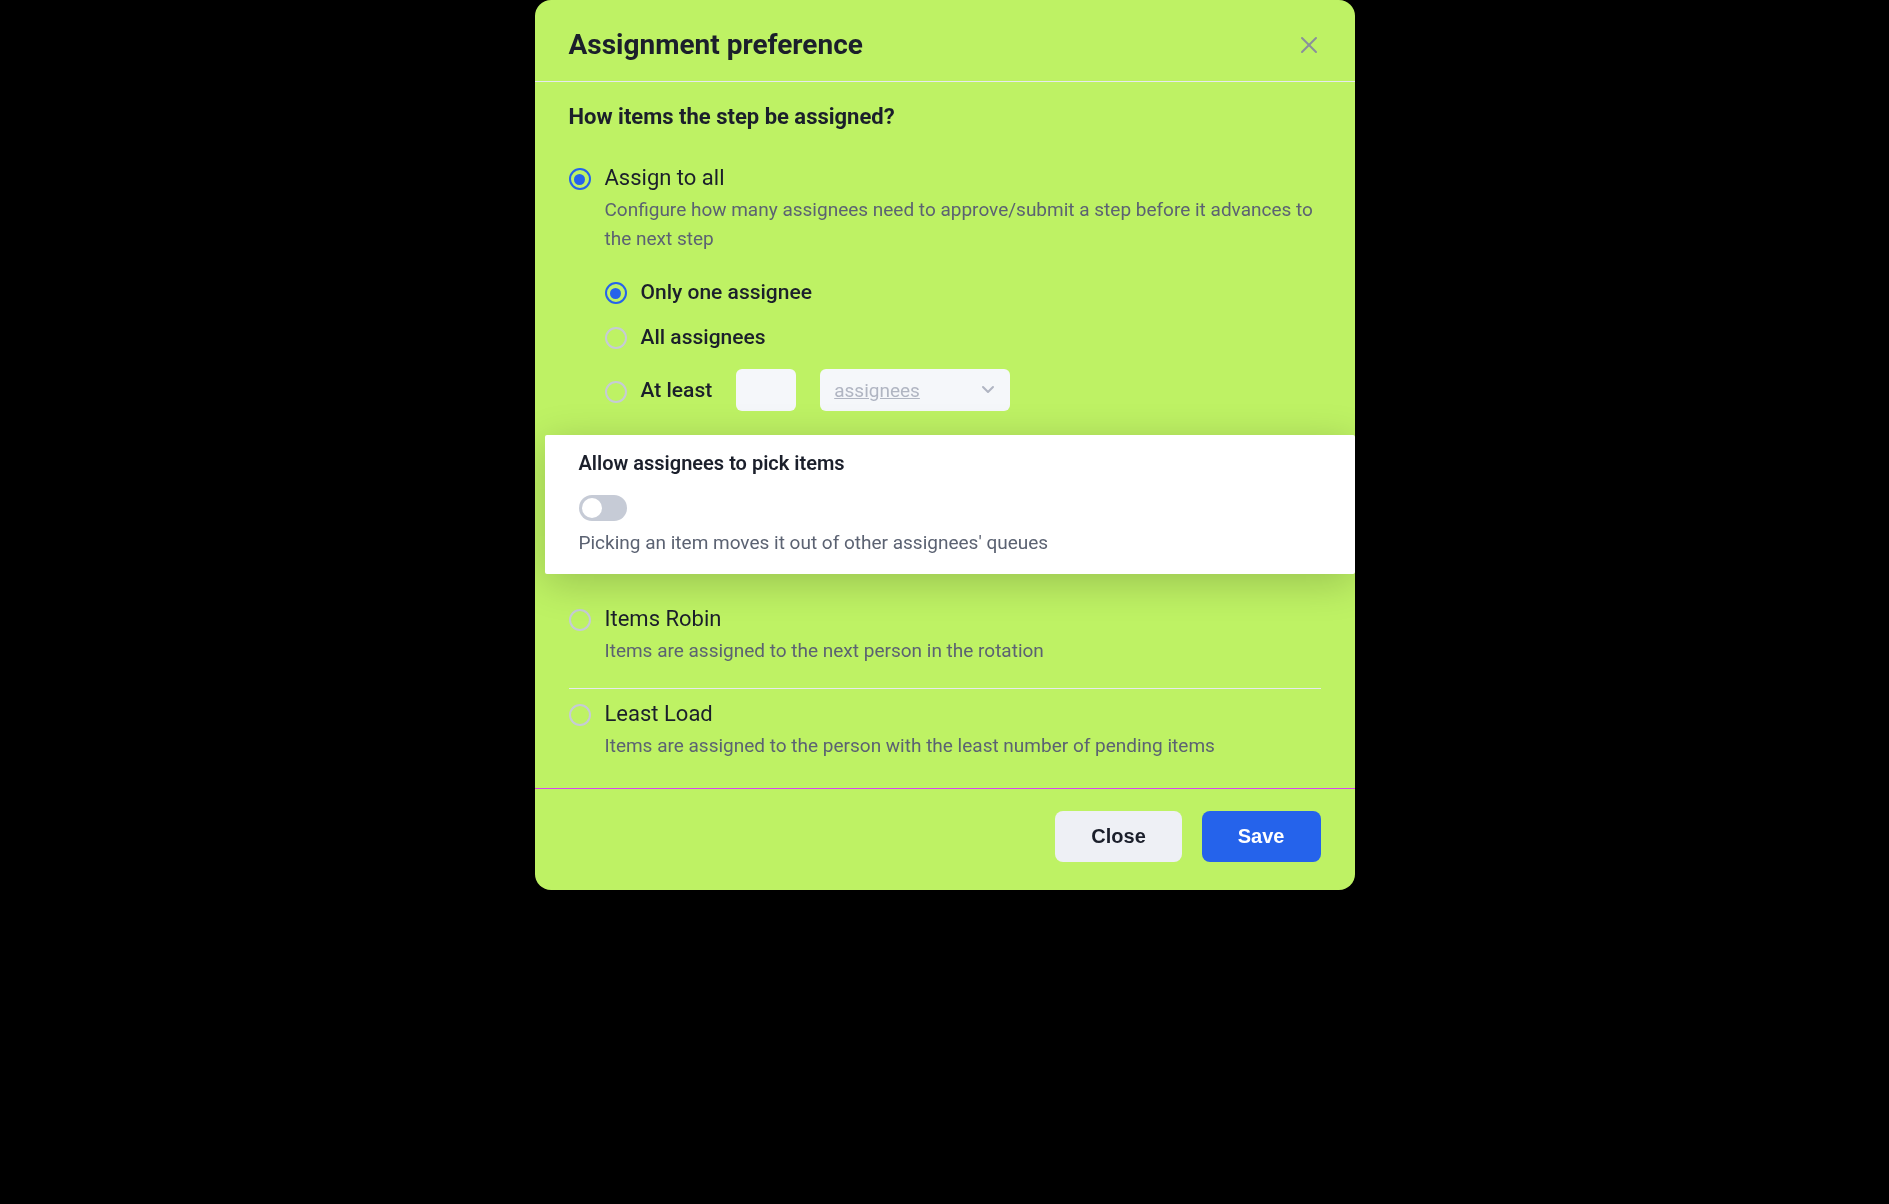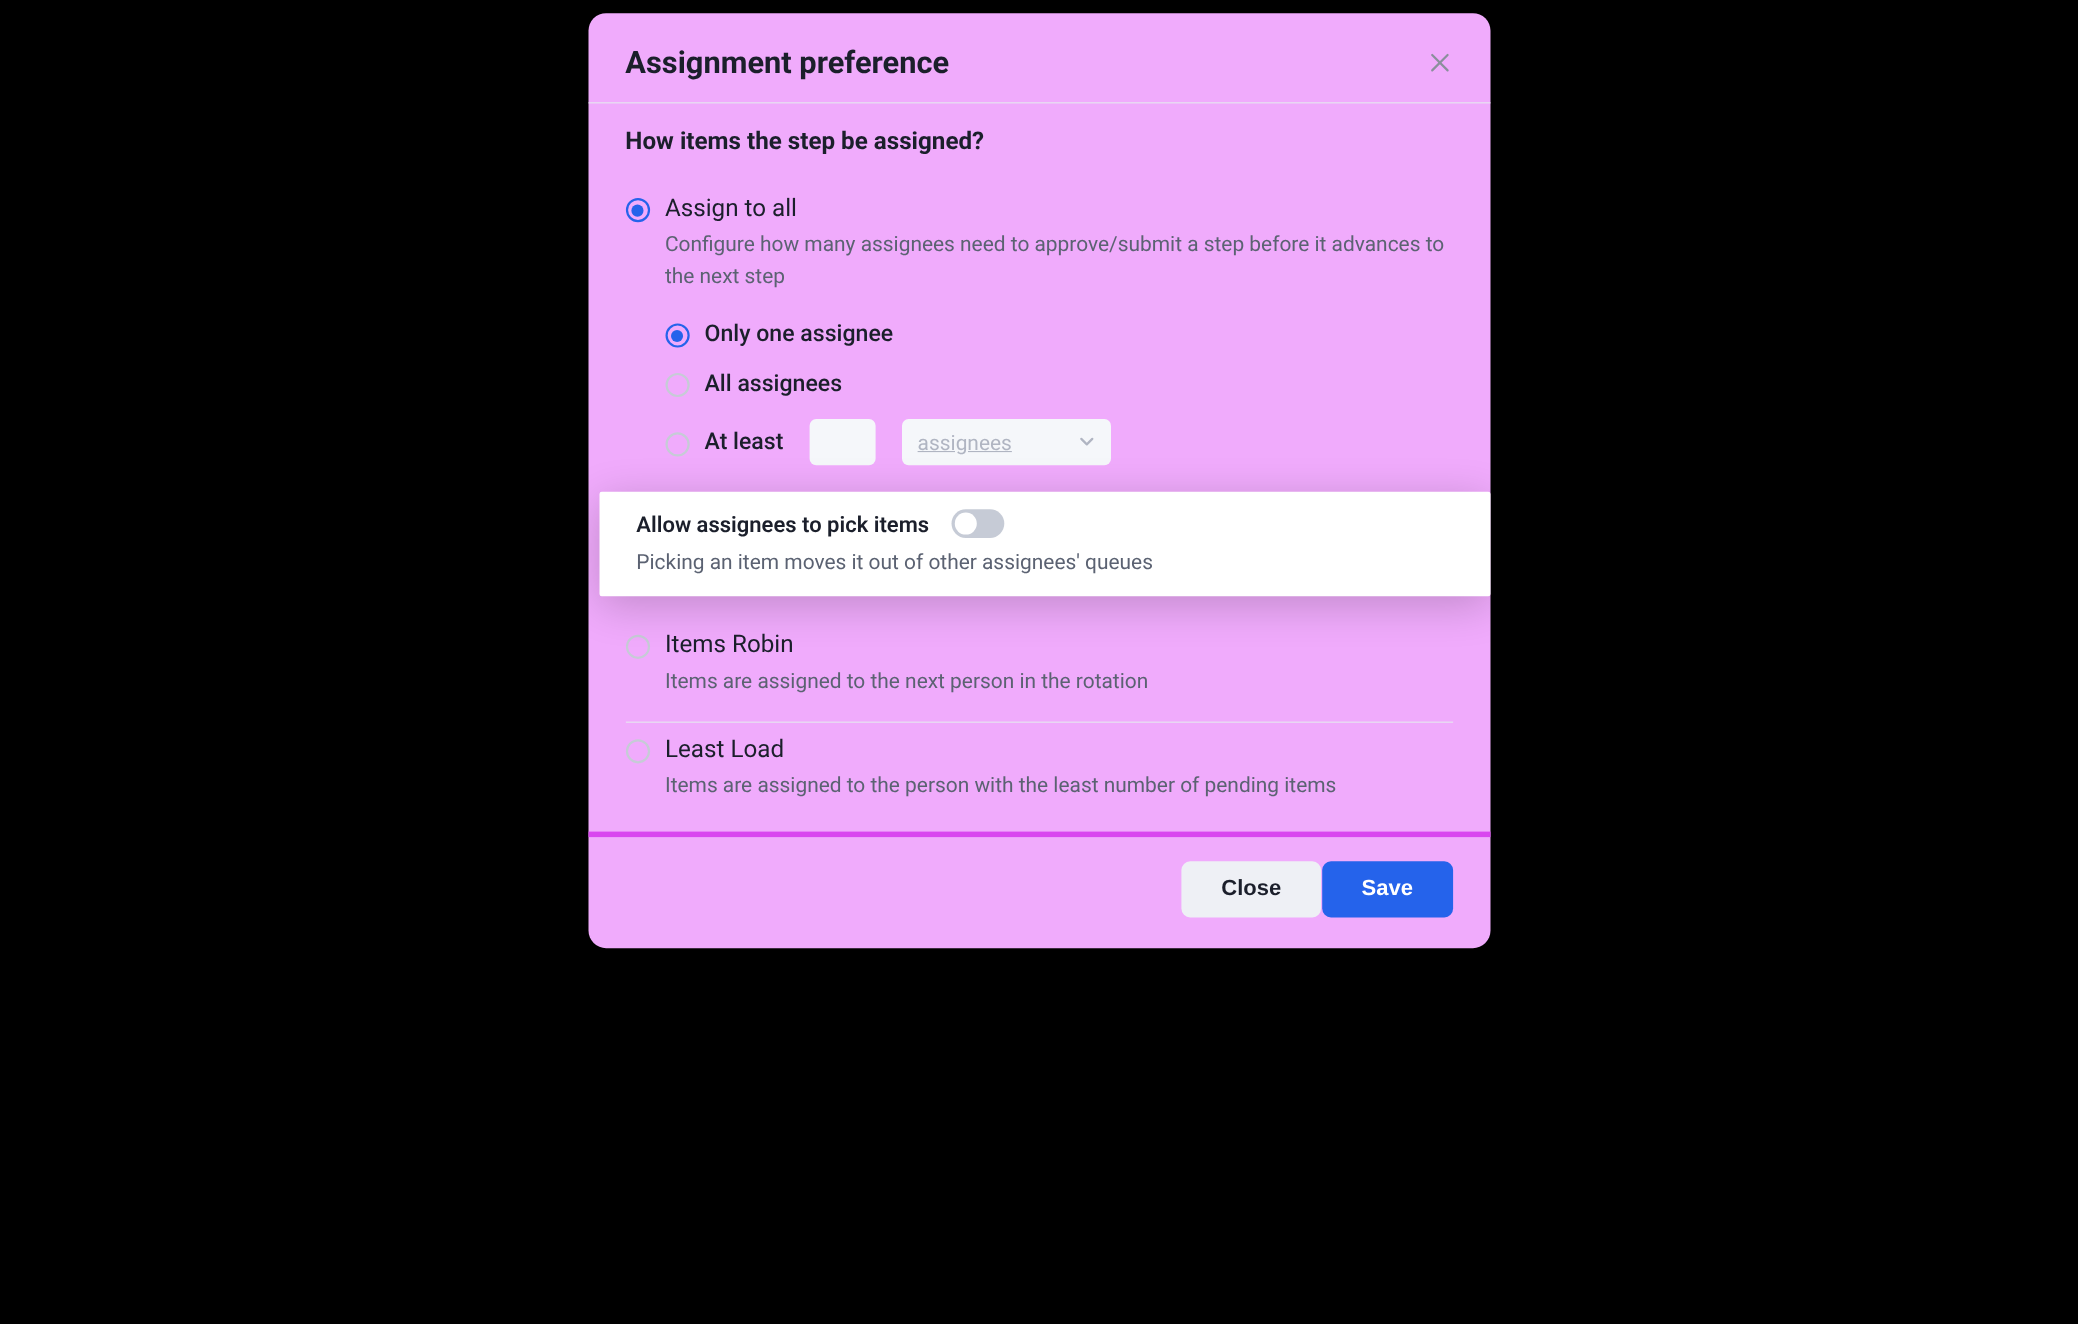--- a/index.html
+++ b/index.html
@@ -11,23 +11,23 @@
       font-family: -apple-system, BlinkMacSystemFont, "Segoe UI", Roboto, Helvetica, Arial, sans-serif;
       background: #000;
       width: 1889px;
       height: 1204px;
       display: flex;
       justify-content: center;
       align-items: flex-start;
     }
     .modal {
       width: 820px;
-      background: #f0abfc;
+      background: #bef264;
       border-radius: 16px;
-      margin-top: 12px;
+      margin-top: 0;
       overflow: visible;
       position: relative;
     }
     .modal-header {
       display: flex;
       justify-content: space-between;
       align-items: center;
       padding: 28px 34px 20px 34px;
       border-bottom: 1px solid #e6e9f0;
     }
@@ -149,23 +149,24 @@
       margin: 14px -34px 8px -60px;
       padding: 16px 34px 20px 60px;
       background: #fff;
       box-shadow: 0 8px 40px rgba(0,0,0,0.2);
       position: relative;
       z-index: 10;
       border-radius: 2px;
     }
     .toggle-row {
       display: flex;
-      align-items: flex-end;
+      align-items: flex-start;
       gap: 20px;
       margin-left: -26px;
+      flex-direction: column;
     }
     .toggle-label {
       font-size: 20px;
       font-weight: 600;
       color: #1b1f2b;
     }
     .toggle-switch {
       width: 48px;
       height: 26px;
       background: #c6cbd6;
@@ -184,23 +185,23 @@
     }
     .toggle-description {
       font-size: 19px;
       color: #5b6272;
       margin-top: 10px;
       margin-left: -26px;
     }
     .modal-footer {
       display: flex;
       justify-content: flex-end;
-      gap: 1px;
+      gap: 20px;
       padding: 22px 34px 28px 34px;
-      border-top: 5px solid #d946ef;
+      border-top: 1px solid #d946ef;
       margin-top: 16px;
     }
     .btn {
       padding: 14px 36px;
       border-radius: 8px;
       font-size: 20px;
       font-weight: 600;
       border: none;
       cursor: pointer;
     }

